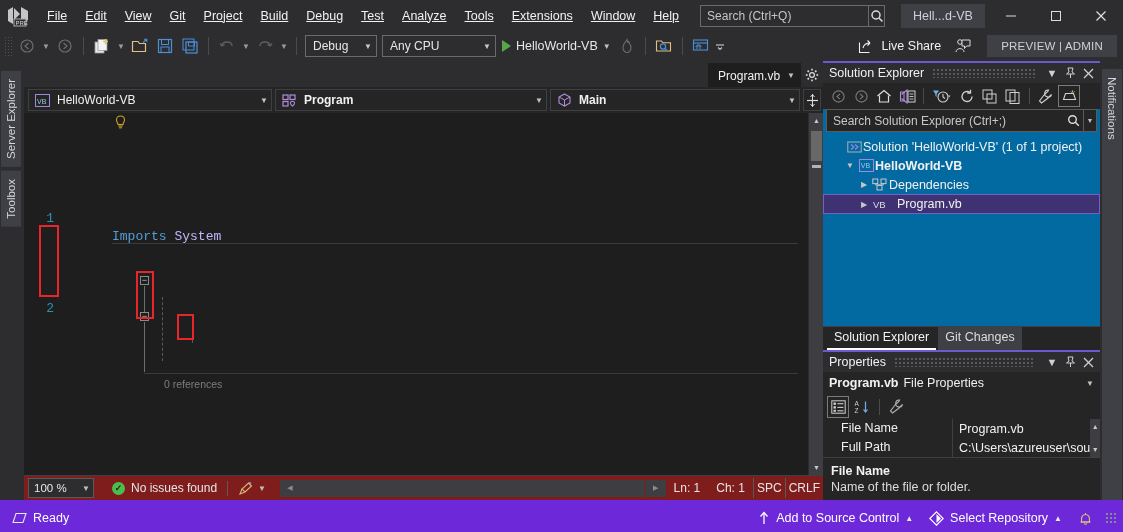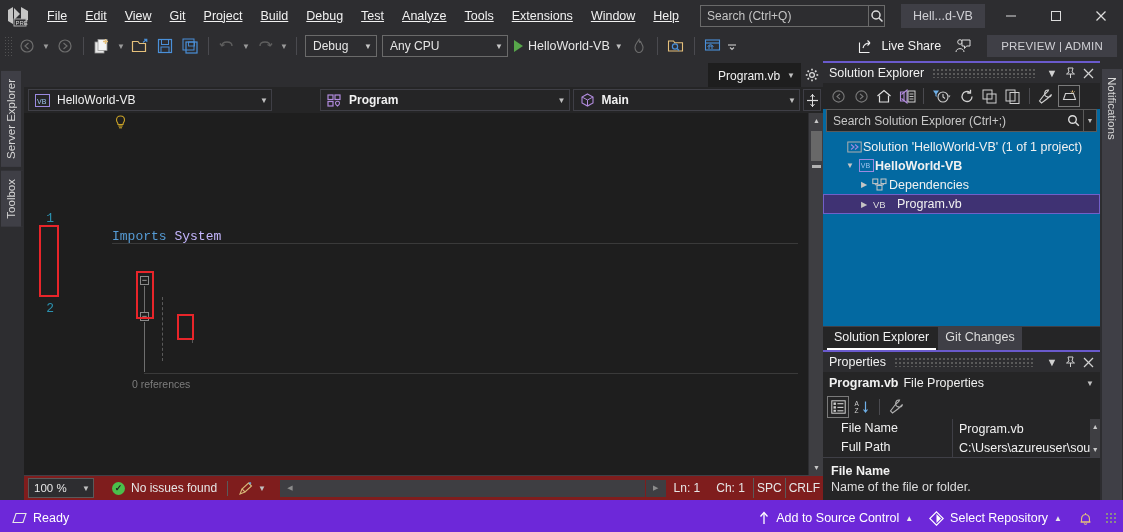--- a/index.html
+++ b/index.html
@@ -140,21 +140,21 @@
   }
   .nav-combo {
     border: 1px solid #3f3f46; background: #252526;
     display: flex; align-items: center; gap: 7px;
     padding: 0 3px 0 6px; color: #f1f1f1; font-size: 12px;
     min-width: 0;
   }
   .nav-combo .nc-label { overflow: hidden; text-overflow: ellipsis; white-space: nowrap; }
   .nav-combo .nc-caret { margin-left: auto; padding-left: 12px; color: #c0c0c0; font-size: 8px; }
   .nav-c1 { width: 244px; flex: 0 0 244px; }
-  .nav-c2 { flex: 1 1 auto; margin-left: 45px; }
+  .nav-c2 { flex: 1 1 auto; }
   .nav-c3 { flex: 1 1 auto; }
   .split-btn {
     width: 18px; border: 1px solid #3f3f46; background: #252526;
     display: flex; align-items: center; justify-content: center;
   }
 
   
   .code-surface {
     flex: 1; background: #1e1e1e; position: relative; overflow: hidden;
     display: flex;
@@ -485,21 +485,21 @@
         <path d="M13 8 L15 5.5 M13 8 L10.5 6.5" stroke="#5f5f5f" stroke-width="1.4" fill="none"></path>
       </svg>
     </div>
     <div class="tb-arrow">▼</div>
     <div class="tb-sep"></div>
 
     <div class="combo" style="width:72px">
       <span class="cv">Debug</span>
       <span class="ca">▼</span>
     </div>
-    <div class="combo" style="width:126px">
+    <div class="combo" style="width:114px">
       <span class="cv">Any CPU</span>
       <span class="ca">▼</span>
     </div>
 
     <div class="run-btn">
       <span class="play-tri"></span>
       <span>HelloWorld-VB</span>
       <span style="font-size:8px;color:#c0c0c0">▼</span>
     </div>
     <div class="tb-btn">
@@ -634,21 +634,21 @@
               <span class="ctext"><span class="kw">Imports</span><span class="pl"> </span><span class="type">System</span></span>
             </div>
 
             
             <div class="cline">
               <span class="gutter-num">2</span>
             </div>
 
             
             <div class="cline">
-              <span class="ctext ref-line" style="left:108px;top:3px;position:absolute">0 references</span>
+              <span class="ctext ref-line" style="left:140px;top:3px;position:absolute">0 references</span>
             </div>
 
             
             <div class="cline">
               
               
             </div>
 
             
             

